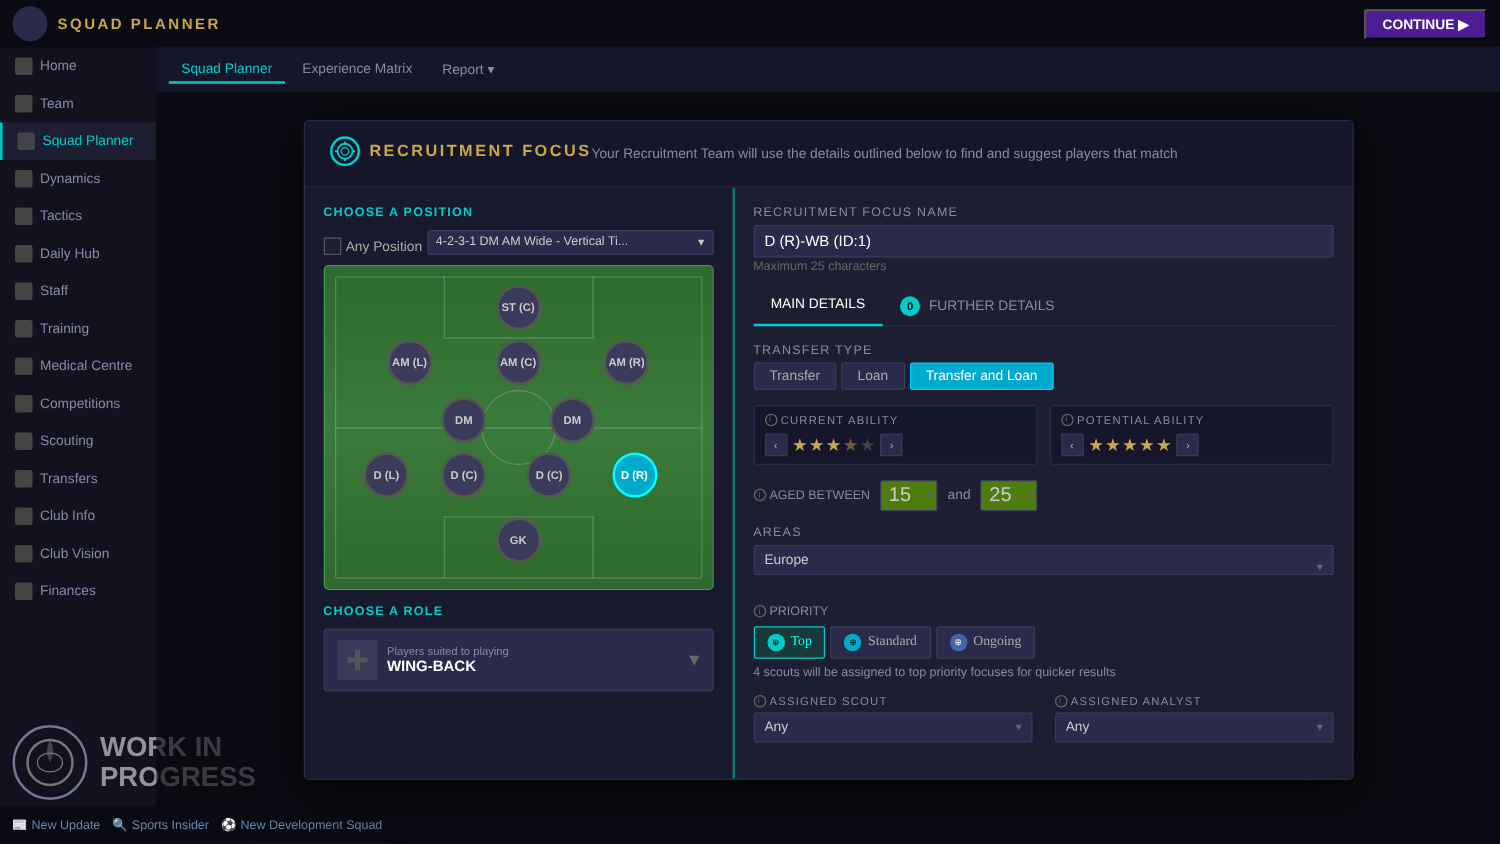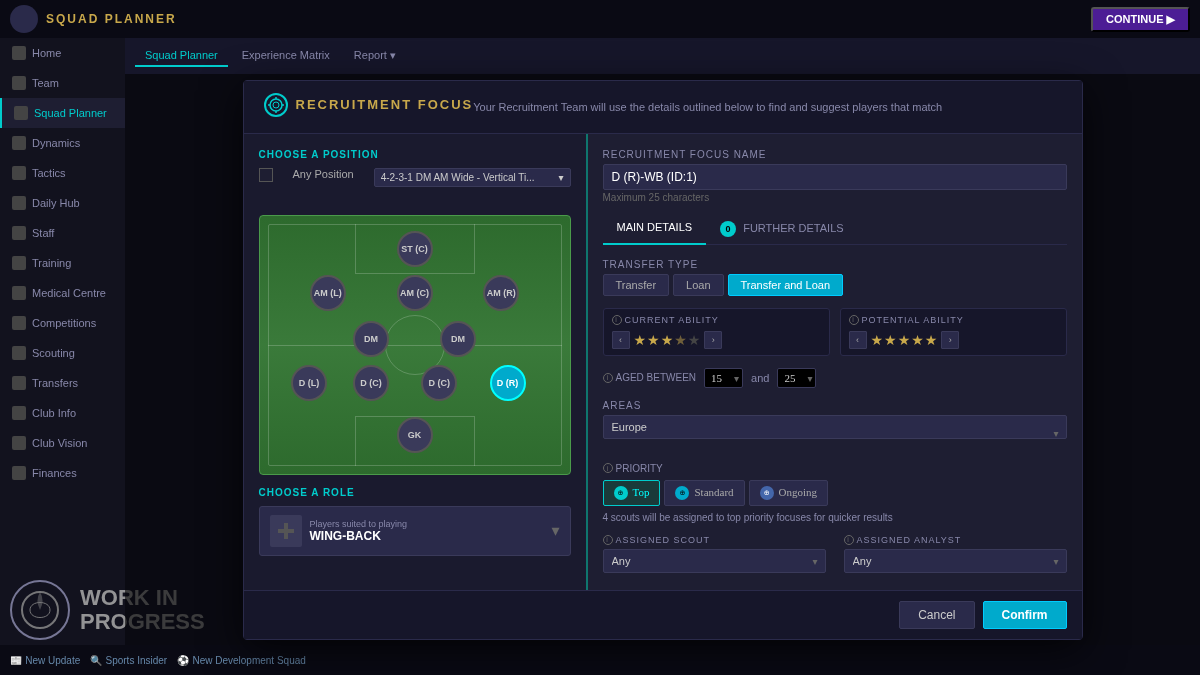--- a/index.html
+++ b/index.html
@@ -222,23 +222,23 @@
       color: #00cccc;
       font-size: 10px;
       font-weight: bold;
       letter-spacing: 1px;
       margin-bottom: 8px;
       text-transform: uppercase;
     }
 
     .position-selector {
       display: flex;
-      align-items: flex-start;
-      gap: 20px;
-      margin-bottom: 28px;
+      align-items: flex-end;
+      gap: 4px;
+      margin-bottom: 8px;
     }
 
     .checkbox {
       width: 14px;
       height: 14px;
       border: 1px solid #555;
       background: #1e1e32;
       display: inline-block;
     }
 
@@ -558,30 +558,29 @@
 
     .age-label {
       color: #8888aa;
       font-size: 10px;
       display: flex;
       align-items: center;
       gap: 3px;
     }
 
     .age-select {
-      background: #000000;
+      background: #4d7c0f;
       border: 1px solid #3a3a5a;
       color: #ccc;
       padding: 3px 20px 3px 6px;
-      font-size: 11px;
+      font-size: 16px;
       border-radius: 2px;
       appearance: none;
       cursor: pointer;
       position: relative;
-      font-family: Liberation Serif, serif;
     }
 
     .age-select-wrapper {
       position: relative;
       display: inline-block;
     }
 
     .age-select-wrapper::after {
       content: '▾';
       position: absolute;
@@ -1122,24 +1121,20 @@
                 <select class="scout-select">
                   <option>Any</option>
                 </select>
               </div>
             </div>
           </div>
 
         </div>
       </div>
 
-      <div class="modal-footer">
-        <button class="btn-cancel">Cancel</button>
-        <button class="btn-confirm">Confirm</button>
-      </div>
 
     </div>
   </div>
 
 </div>
 
 <div class="wip-logo">
   <div class="wip-circle">
     <svg width="40" height="40" viewBox="0 0 40 40">
       <circle cx="20" cy="20" r="18" fill="none" stroke="#888" stroke-width="2"></circle>

